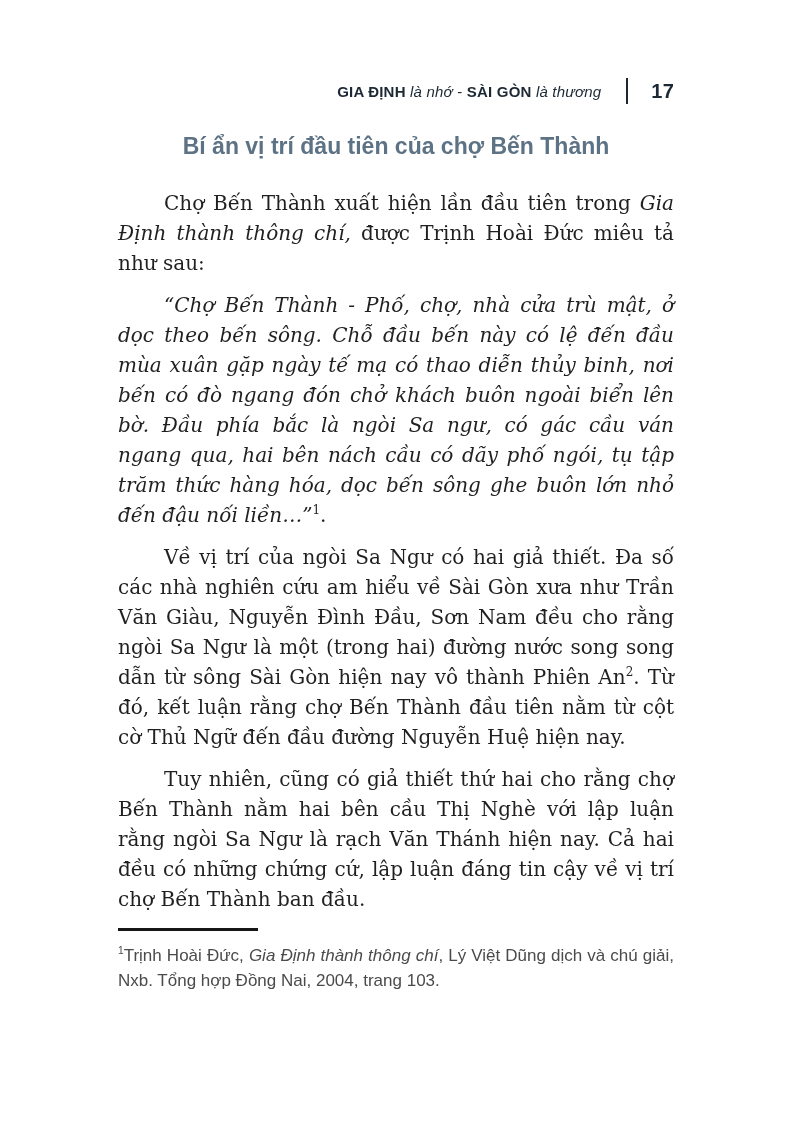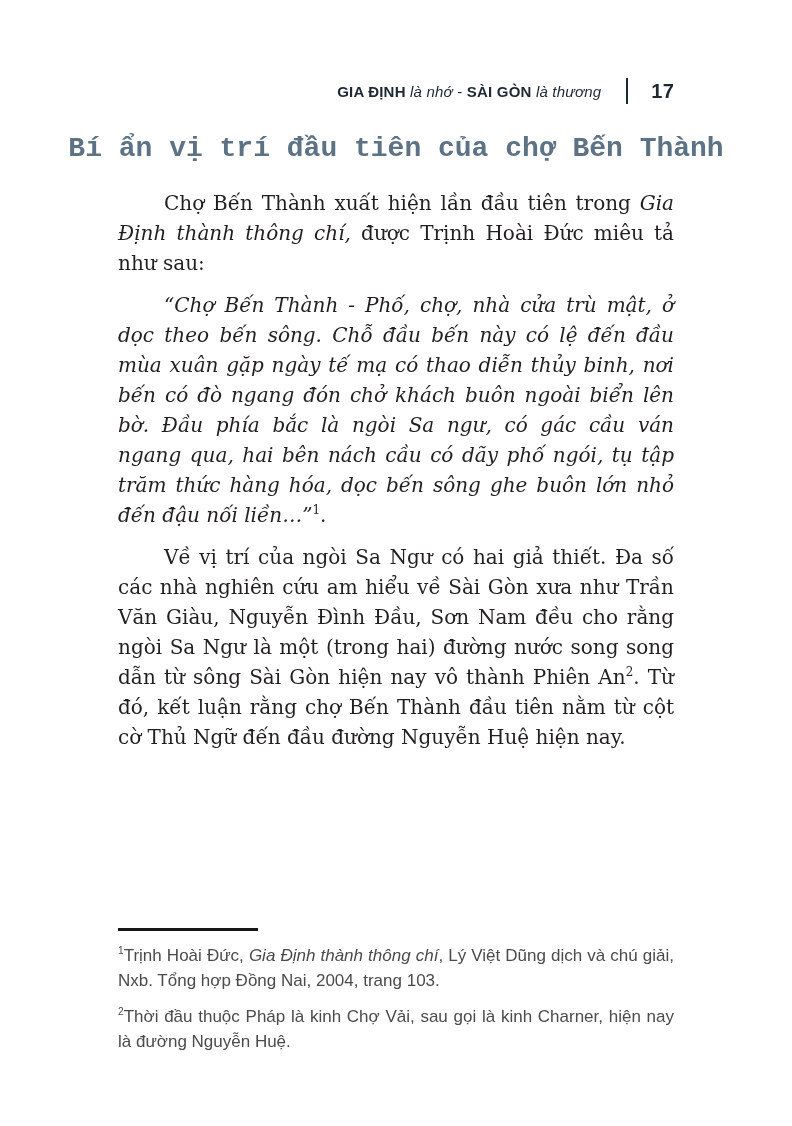--- a/index.html
+++ b/index.html
@@ -43,23 +43,23 @@
     text-align: right;
   }
   
   .chapter-title {
     position: absolute;
     top: 133px;
     left: 60px;
     right: 60px;
     margin: 0;
     text-align: center;
-    font-family: Liberation Mono, monospace;
+    font-family: Liberation Sans, sans-serif;
     font-weight: bold;
-    font-size: 28px;
+    font-size: 23px;
     color: var(--title_color, #5d7385);
   }
   
   .body-text {
     position: absolute;
     top: 188px;
     left: 118px;
     width: 556px;
     font-family: "DejaVu Serif", serif;
     font-size: 20px;
@@ -110,21 +110,21 @@
     <span class="header-divider"></span>
     <span class="header-pagenum">17</span>
   </div>
 
   <h1 class="chapter-title">Bí ẩn vị trí đầu tiên của chợ Bến Thành</h1>
 
   <div class="body-text">
     <p class="para"><span>Chợ Bến Thành xuất hiện lần đầu tiên trong </span><span class="seg-i">Gia Định thành thông chí,</span><span> được Trịnh Hoài Đức miêu tả như sau:</span></p>
     <p class="para"><span class="seg-i">“Chợ Bến Thành - Phố, chợ, nhà cửa trù mật, ở dọc theo bến sông. Chỗ đầu bến này có lệ đến đầu mùa xuân gặp ngày tế mạ có thao diễn thủy binh, nơi bến có đò ngang đón chở khách buôn ngoài biển lên bờ. Đầu phía bắc là ngòi Sa ngư, có gác cầu ván ngang qua, hai bên nách cầu có dãy phố ngói, tụ tập trăm thức hàng hóa, dọc bến sông ghe buôn lớn nhỏ đến đậu nối liền…”</span><sup>1</sup><span>.</span></p>
     <p class="para"><span>Về vị trí của ngòi Sa Ngư có hai giả thiết. Đa số các nhà nghiên cứu am hiểu về Sài Gòn xưa như Trần Văn Giàu, Nguyễn Đình Đầu, Sơn Nam đều cho rằng ngòi Sa Ngư là một (trong hai) đường nước song song dẫn từ sông Sài Gòn hiện nay vô thành Phiên An</span><sup>2</sup><span>. Từ đó, kết luận rằng chợ Bến Thành đầu tiên nằm từ cột cờ Thủ Ngữ đến đầu đường Nguyễn Huệ hiện nay.</span></p>
+    <p class="para"><span>Tuy nhiên, cũng có giả thiết thứ hai cho rằng chợ Bến Thành nằm hai bên cầu Thị Nghè với lập luận rằng ngòi Sa Ngư là rạch Văn Thánh hiện nay. Cả hai đều có những chứng cứ, lập luận đáng tin cậy về vị trí chợ Bến Thành ban đầu.</span></p>
   </div>
 
   <div class="footnotes">
     <div class="footnote-rule"></div>
     <p class="footnote"><sup>1</sup><span>Trịnh Hoài Đức, </span><span class="seg-i">Gia Định thành thông chí</span><span>, Lý Việt Dũng dịch và chú giải, Nxb. Tổng hợp Đồng Nai, 2004, trang 103.</span></p>
-    <p class="footnote"><sup>2</sup><span>Thời đầu thuộc Pháp là kinh Chợ Vải, sau gọi là kinh Charner, hiện nay là đường Nguyễn Huệ.</span></p>
   </div>
 
 </div>
 
 </body></html>

